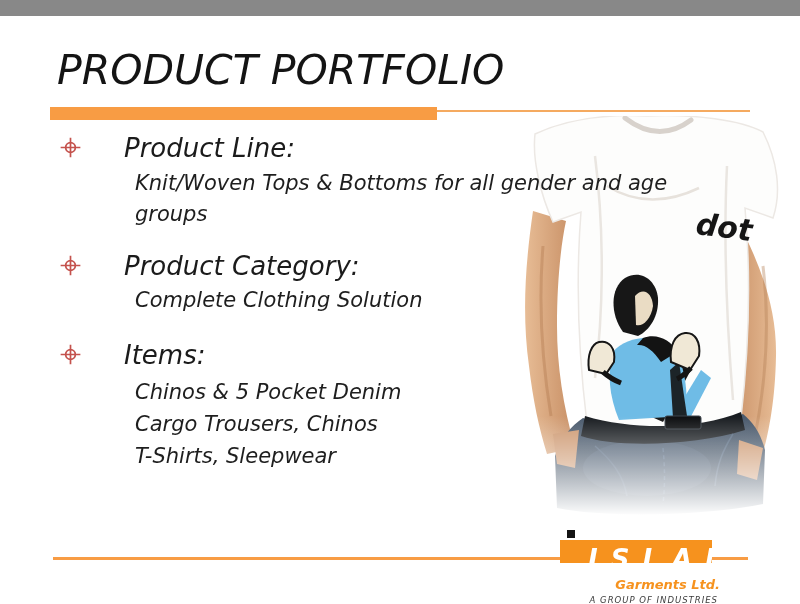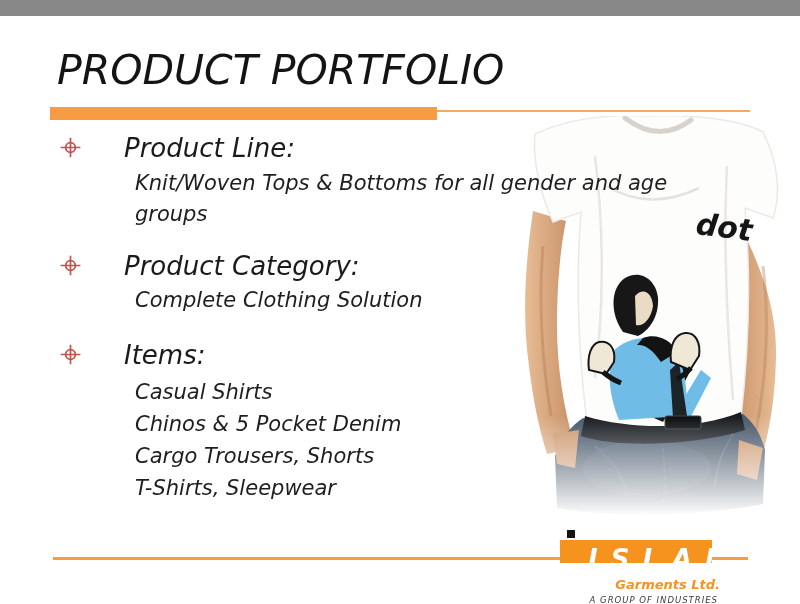--- a/index.html
+++ b/index.html
@@ -152,23 +152,22 @@
     <div class="row row3">
       <span class="bicon">
         <svg viewBox="0 0 20 20">
             <circle cx="10" cy="10" r="4.6" fill="none" stroke="currentColor" stroke-width="1.7"></circle>
             <path d="M10 0.6 V19.4 M0.6 10 H19.4" stroke="currentColor" stroke-width="1.6"></path>
           </svg>
       </span>
       <span class="bhead">Items:</span>
     </div>
     <div class="sub items">
-      <div>Casual Shirts</div>
       <div>Chinos &amp; 5 Pocket Denim</div>
-      <div>Cargo Trousers, Shorts</div>
+      <div>Cargo Trousers, Chinos</div>
       <div>T-Shirts, Sleepwear</div>
     </div>
 
   </div>
 
   <div class="footer-line"></div>
   <div class="logo-dot"></div>
   <div class="logo-box">
     <span>ISLAM</span>
   </div>

